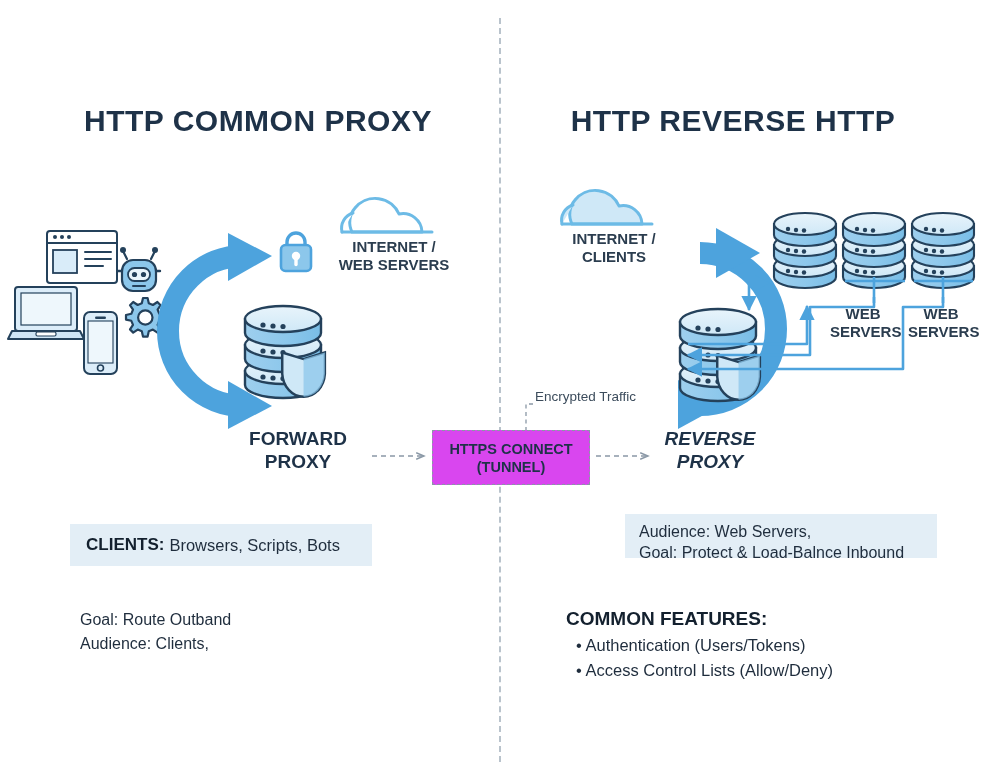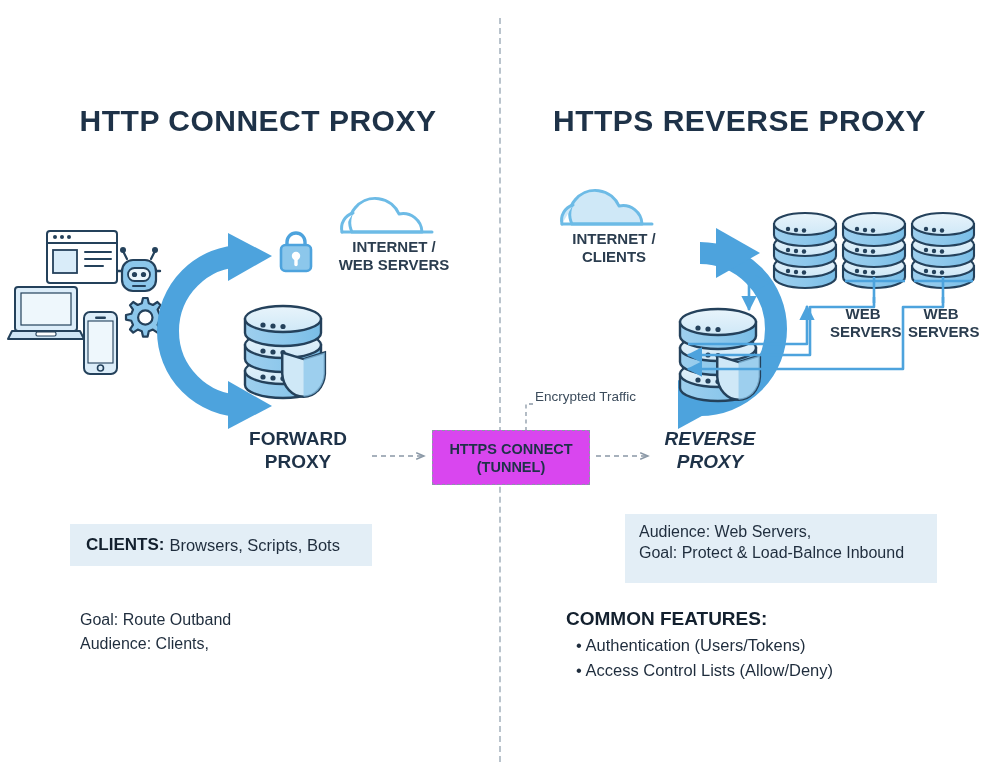--- a/index.html
+++ b/index.html
@@ -104,21 +104,21 @@
     padding-left: 16px;
   }
   #clients-box .strong {
     font-size: 17px; font-weight: bold; color: #13202e;
   }
   #clients-box .normal {
     font-size: 16.5px; color: #1f2d3d; margin-left: 5px;
   }
   #audience-box {
     left: 625px; top: 514px;
-    width: 312px; height: 69px;
+    width: 312px; height: 44px;
     padding: 7px 16px 0 14px;
     font-size: 16px;
     line-height: 21px;
     color: #1f2d3d;
   }
 
   
   #left-goal {
     left: 80px; top: 608px;
     font-size: 16px; line-height: 24px; color: #1f2d3d;
@@ -364,23 +364,23 @@
       <path d="M914 281 H973"></path>
       <path d="M874 281 v22 M943 281 v22"></path>
       <path d="M874 303 v0"></path>
       <path d="M874 297 v10 h-64 v48 h-122" marker-end="url(#arrowThin)"></path>
       <path d="M943 297 v10 h-40 v62 h-215" marker-end="url(#arrowThin)"></path>
     </g>
   </svg>
 
   <div class="abs" id="center-divider"></div>
 
-  <div class="abs panel-title" id="title-forward">HTTP CONNECT PROXY</div>
-
-  <div class="abs panel-title" id="title-reverse">HTTPS REVERSE PROXY</div>
+  <div class="abs panel-title" id="title-forward">HTTP COMMON PROXY</div>
+
+  <div class="abs panel-title" id="title-reverse">HTTP REVERSE HTTP</div>
 
   <div class="abs node-label" id="label-internet-web">INTERNET /
 WEB SERVERS</div>
 
   <div class="abs node-label" id="label-internet-clients">INTERNET /
 CLIENTS</div>
 
   <div class="abs node-label" id="label-web-servers-1">WEB
 SERVERS</div>
 

